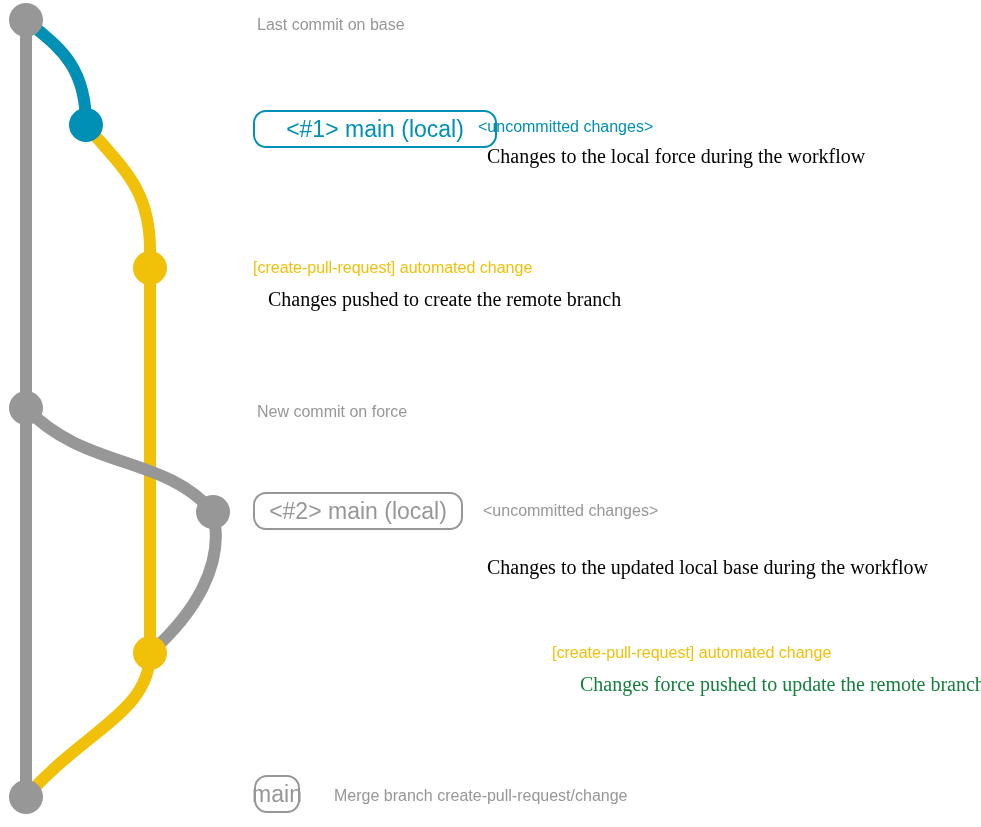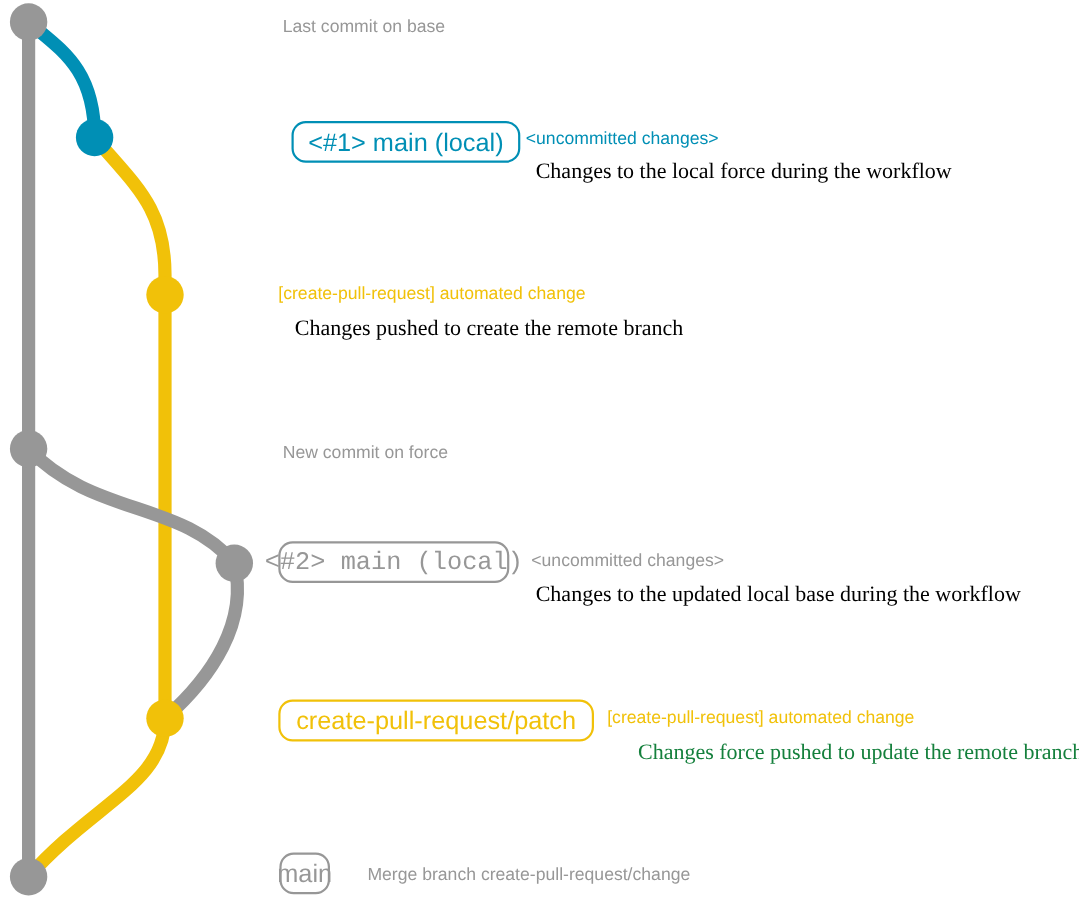--- a/index.html
+++ b/index.html
@@ -62,33 +62,32 @@
     <circle cx="86" cy="125" r="17" fill="#008fb5"></circle>
     <circle cx="150" cy="268" r="17" fill="#f1c109"></circle>
     <circle cx="26" cy="408" r="17" fill="#979797"></circle>
     <circle cx="213" cy="512" r="17" fill="#979797"></circle>
     <circle cx="150" cy="653" r="17" fill="#f1c109"></circle>
     <circle cx="26" cy="797" r="17" fill="#979797"></circle>
   </svg>
 
   <div class="msg" style="left: 257px; top: 25px; color: rgb(151, 151, 151);">Last commit on base</div>
 
-  <div class="branch-label" style="left: 253px; top: 129px; width: 208px; color: rgb(0, 143, 181); margin-left: 12px;">&lt;#1&gt; main (local)</div>
+  <div class="branch-label" style="left: 253px; top: 129px; width: 244px; color: rgb(0, 143, 181);">&lt;#1&gt; main (local)</div>
   <div class="msg" style="left: 478px; top: 127px; color: rgb(0, 143, 181);">&lt;uncommitted changes&gt;</div>
   <div class="caption" style="left: 487px; top: 156px; color: rgb(0, 0, 0);">Changes to the local force during the workflow</div>
 
   <div class="msg" style="left: 253px; top: 268px; color: rgb(241, 193, 9);">[create-pull-request] automated change</div>
   <div class="caption" style="left: 268px; top: 299px; color: rgb(0, 0, 0); text-align: right;">Changes pushed to create the remote branch</div>
 
   <div class="msg" style="left: 257px; top: 412px; color: rgb(151, 151, 151);">New commit on force</div>
 
-  <div class="branch-label" style="left: 253px; top: 511px; width: 210px; color: rgb(151, 151, 151); font-family: Liberation Mono, monospace;">&lt;#2&gt; main (local)</div>
+  <div class="branch-label" style="left: 253px; top: 511px; width: 210px; color: rgb(151, 151, 151);">&lt;#2&gt; main (local)</div>
   <div class="msg" style="left: 483px; top: 511px; color: rgb(151, 151, 151);">&lt;uncommitted changes&gt;</div>
-  <div class="caption" style="left: 487px; top: 540px; color: rgb(0, 0, 0);">Changes to the updated local base during the workflow</div>
+  <div class="caption" style="left: 487px; top: 567px; color: rgb(0, 0, 0);">Changes to the updated local base during the workflow</div>
 
-  <div class="branch-label" style="left: 253px; top: 655px; width: 287px; color: rgb(241, 193, 9);">create-pull-request/patch</div>
   <div class="msg" style="left: 552px; top: 653px; color: rgb(241, 193, 9);">[create-pull-request] automated change</div>
   <div class="caption" style="left: 580px; top: 684px; color: #15803d;">Changes force pushed to update the remote branch</div>
 
   <div class="branch-label" style="left: 254px; top: 794px; width: 46px; color: rgb(151, 151, 151);">main</div>
   <div class="msg" style="left: 334px; top: 796px; color: rgb(151, 151, 151);">Merge branch create-pull-request/change</div>
 
 </div>
 
 </body></html>

